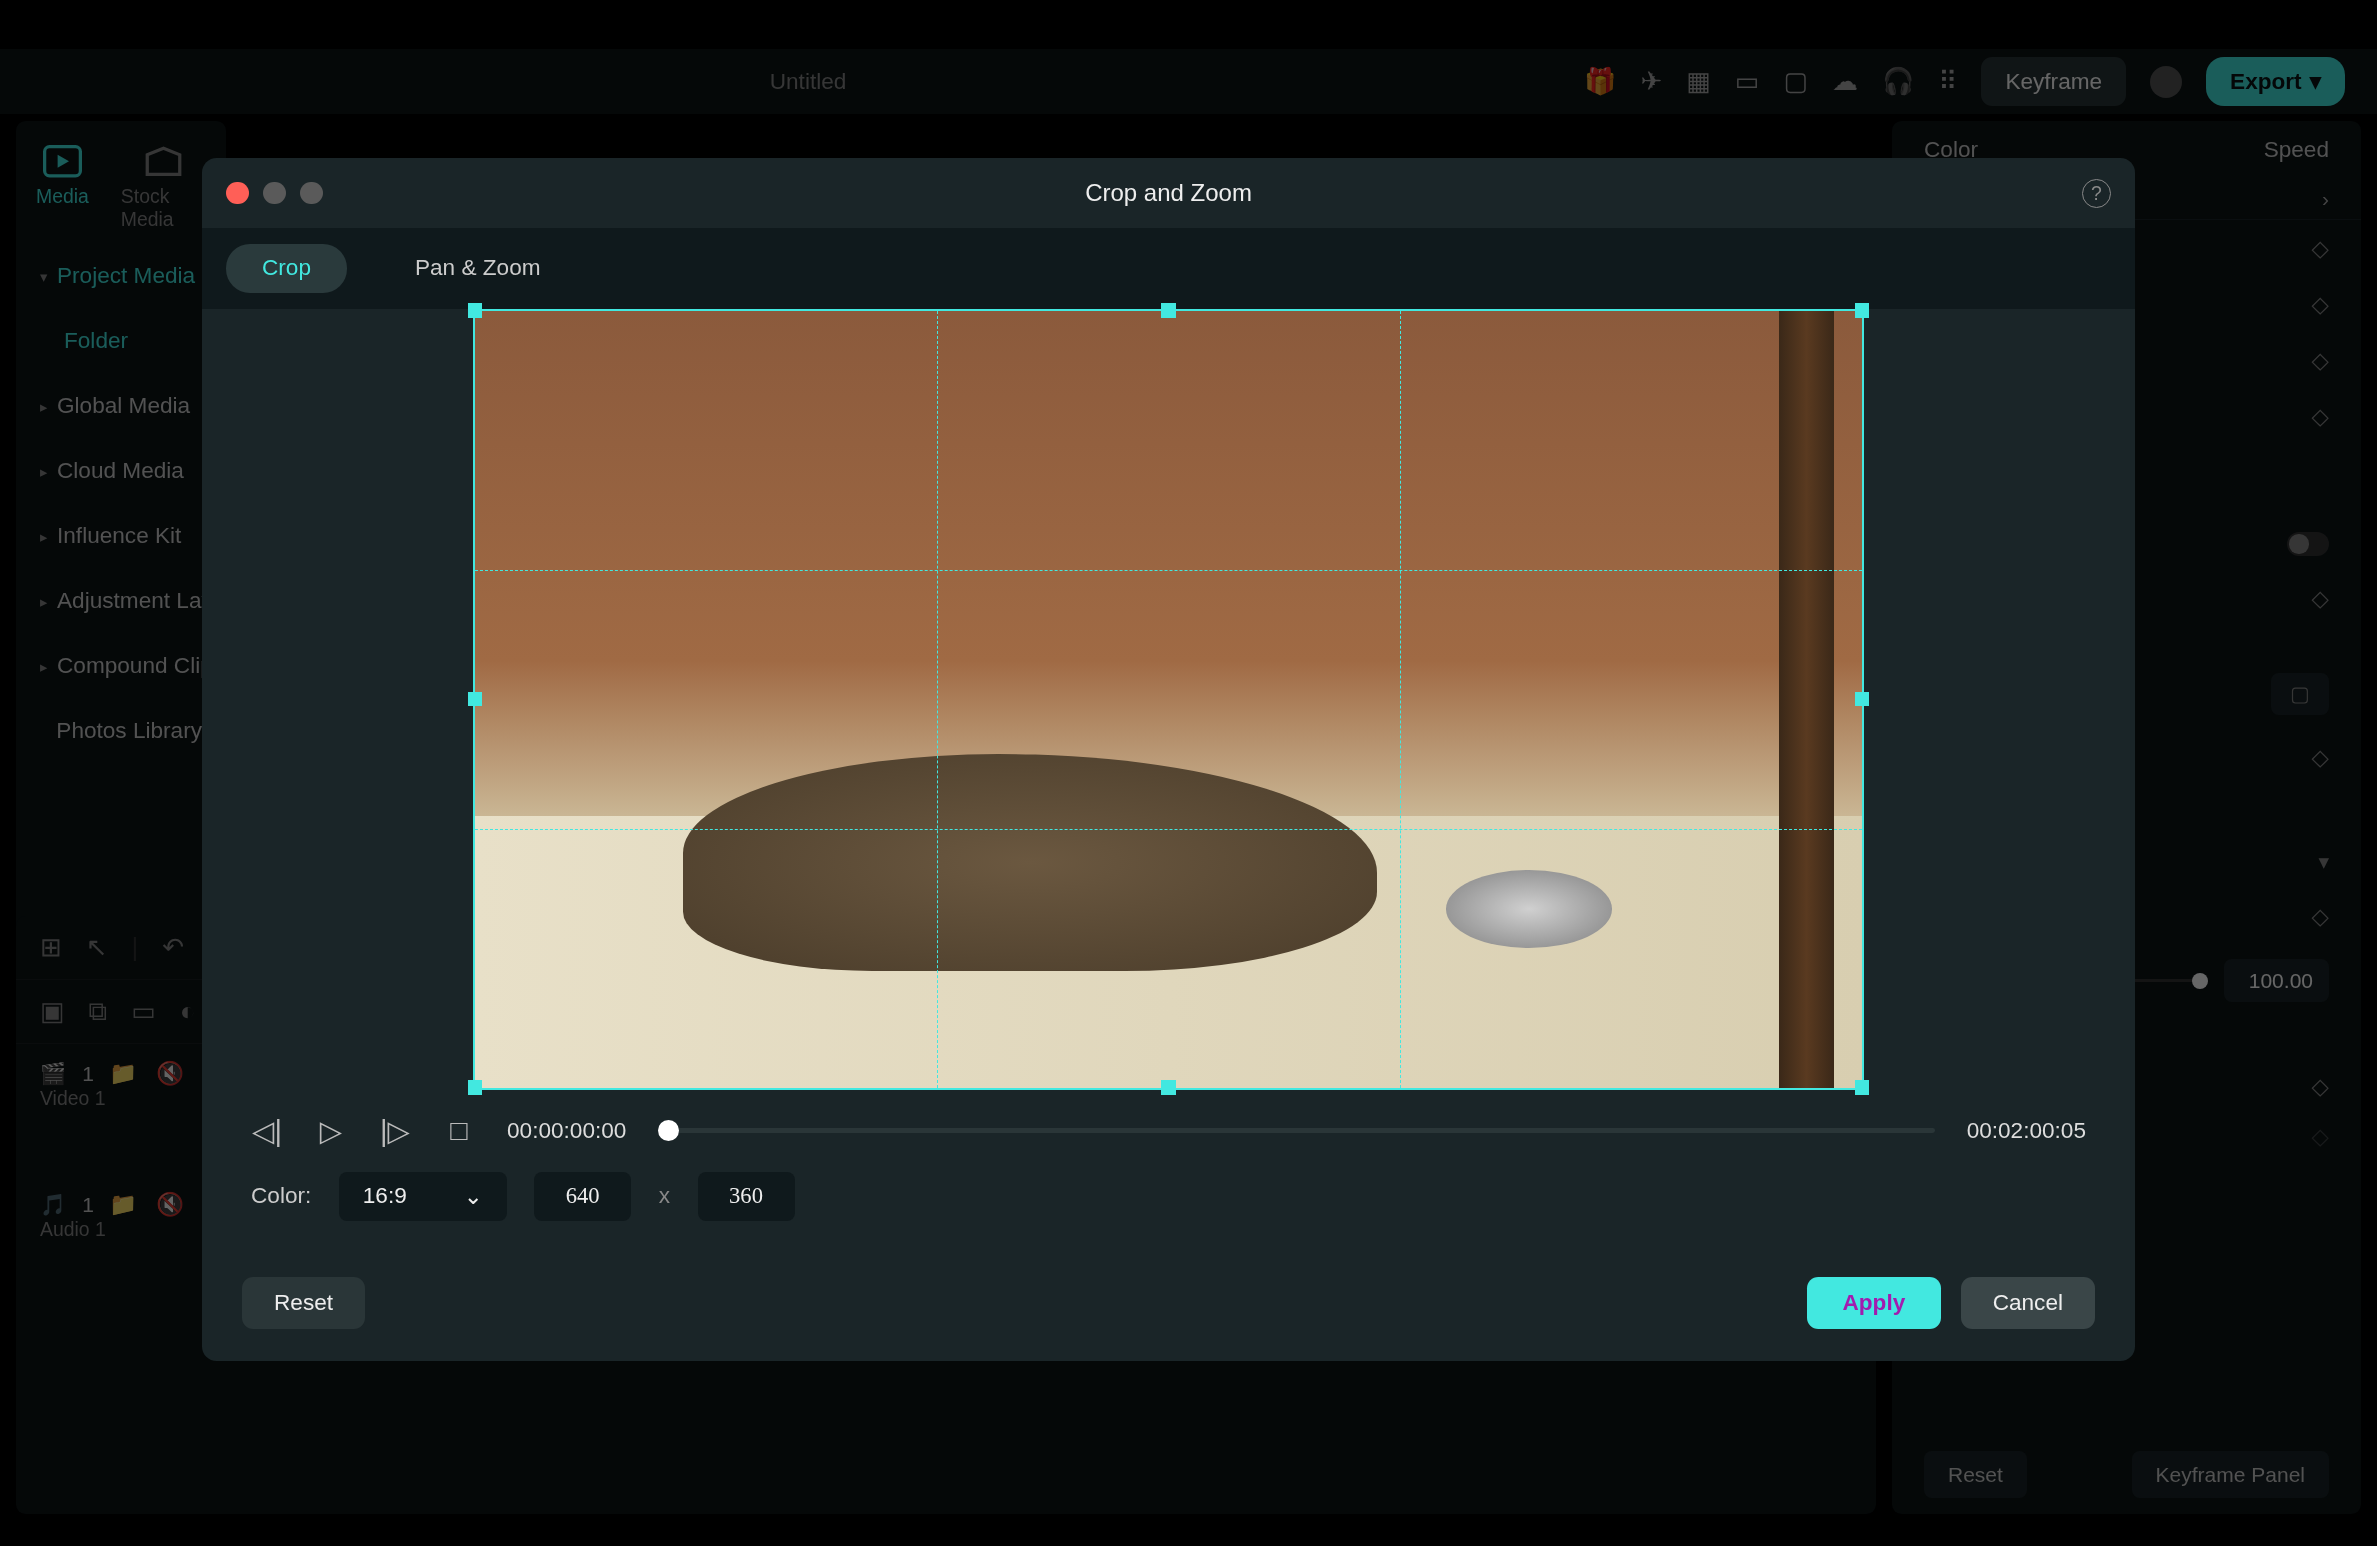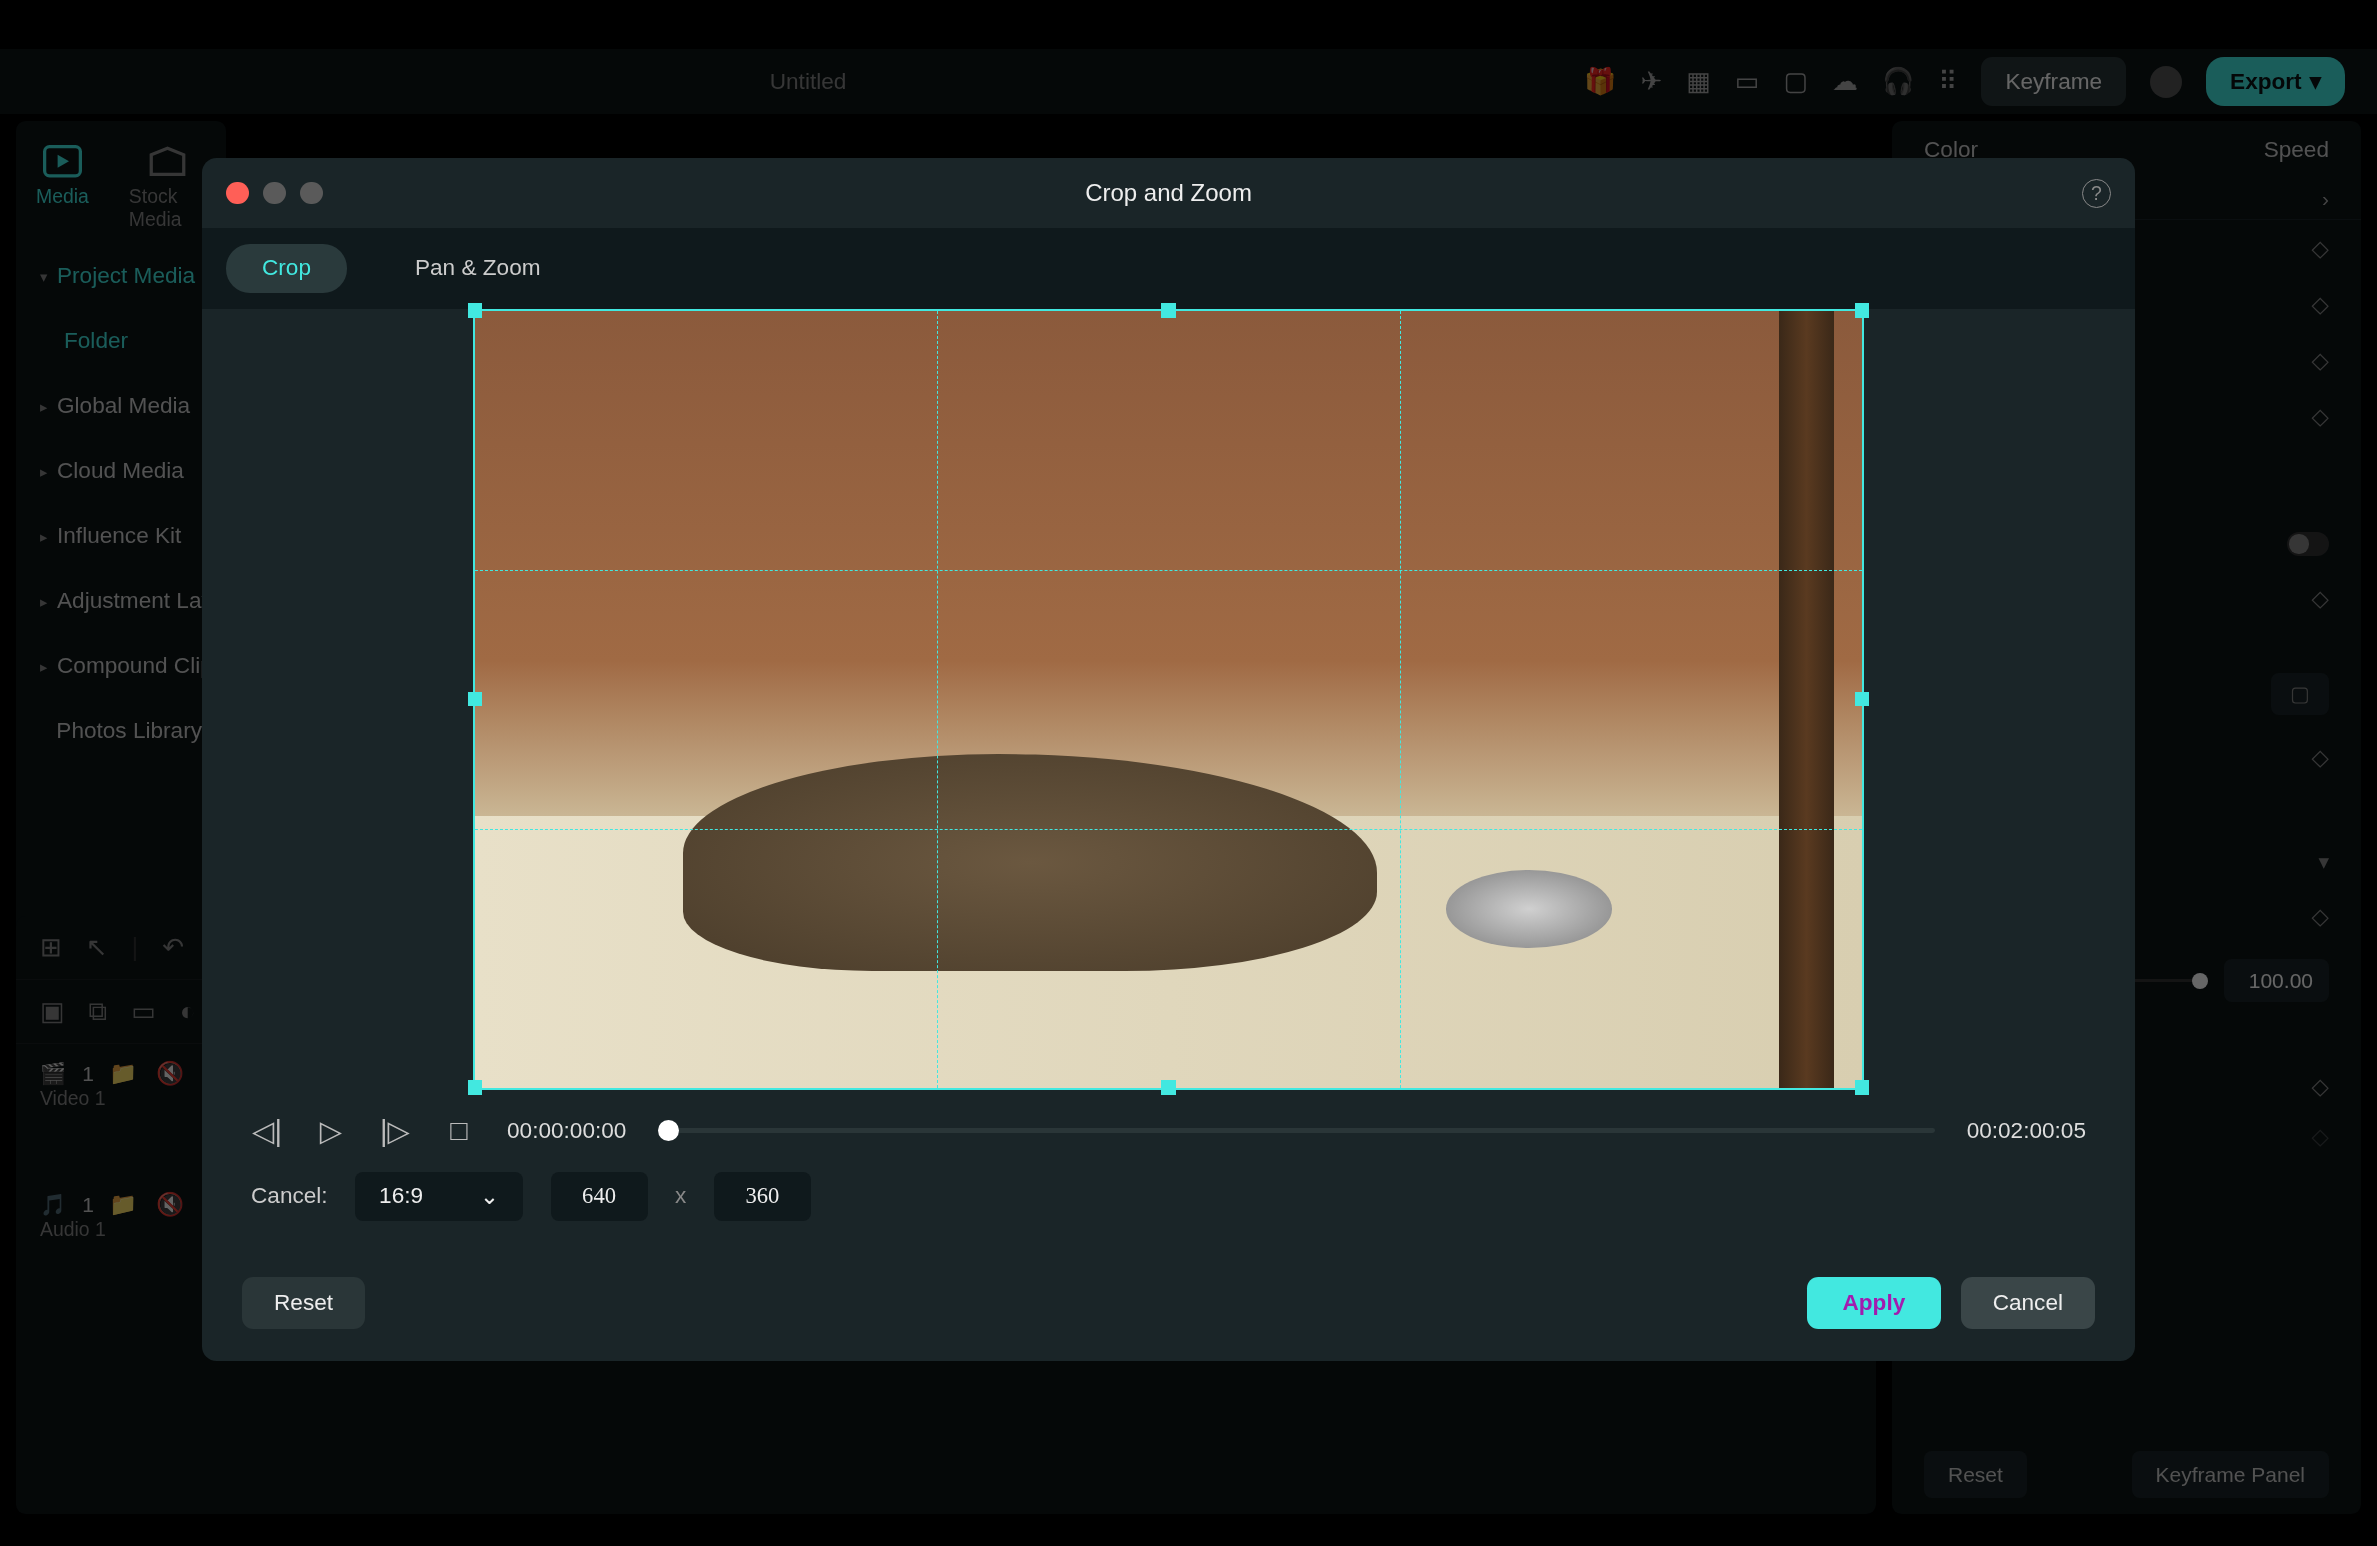--- a/index.html
+++ b/index.html
@@ -9,21 +9,21 @@
 .topbar { position: absolute; top: 49px; left: 0; right: 0; height: 65px; display: flex; align-items: center; padding: 0 32px; background: #0d1416; }
 .topbar-title { flex: 1; text-align: center; color: #888; font-size: 22.6px; }
 .topbar-right { display: flex; align-items: center; gap: 24px; }
 .topbar-icon { color: #aaa; font-size: 26px; }
 .purchase-btn { background: #2a3638; padding: 11.3px 24px; border-radius: 11.3px; font-size: 22.6px; color: #fff; }
 .avatar { width: 32px; height: 32px; border-radius: 50%; background: #555; }
 .export-btn { background: #42e8e0; color: #0a1214; padding: 11.3px 24px; border-radius: 18px; font-size: 22.6px; font-weight: 600; display: flex; align-items: center; gap: 8px; }
 
 
 .left-panel { position: absolute; top: 121px; left: 16px; width: 210px; bottom: 81px; background: #0d1416; border-radius: 9.7px; }
-.tab-row { display: flex; gap: 40px; padding: 24px 20px 16px; justify-content: flex-end; }
+.tab-row { display: flex; gap: 32px; padding: 24px 20px 16px; justify-content: flex-end; }
 .tab-item { display: flex; flex-direction: column; align-items: center; gap: 8px; font-size: 19.4px; color: #888; }
 .tab-item.active { color: #42e8e0; }
 .tab-item .icon-box { width: 39px; height: 32px; }
 .sidebar-list { padding: 16px 24px; display: flex; flex-direction: column; gap: 39px; }
 .sidebar-item { display: flex; align-items: center; gap: 9.7px; color: #ccc; font-size: 22.6px; white-space: nowrap; overflow: hidden; }
 .sidebar-item.active { color: #42e8e0; }
 .tri { font-size: 14.6px; color: #888; }
 .bottom-icons { position: absolute; bottom: 16px; left: 24px; display: flex; gap: 24px; font-size: 27.5px; color: #888; }
 
 
@@ -333,21 +333,21 @@
     <span class="ctl-btn">◁|</span>
     <span class="ctl-btn">▷</span>
     <span class="ctl-btn">|▷</span>
     <span class="ctl-btn">□</span>
     <span class="time-text">00:00:00:00</span>
     <div class="scrubber"></div>
     <span class="time-text">00:02:00:05</span>
   </div>
 
   <div class="ratio-bar">
-    <span class="ratio-label">Cancel:</span>
+    <span class="ratio-label">Color:</span>
     <div class="ratio-select">
       <span>16:9</span>
       <span>⌄</span>
     </div>
     <div class="dim-input">640</div>
     <span class="x-sep">x</span>
     <div class="dim-input">360</div>
   </div>
 
   <div class="modal-footer">

